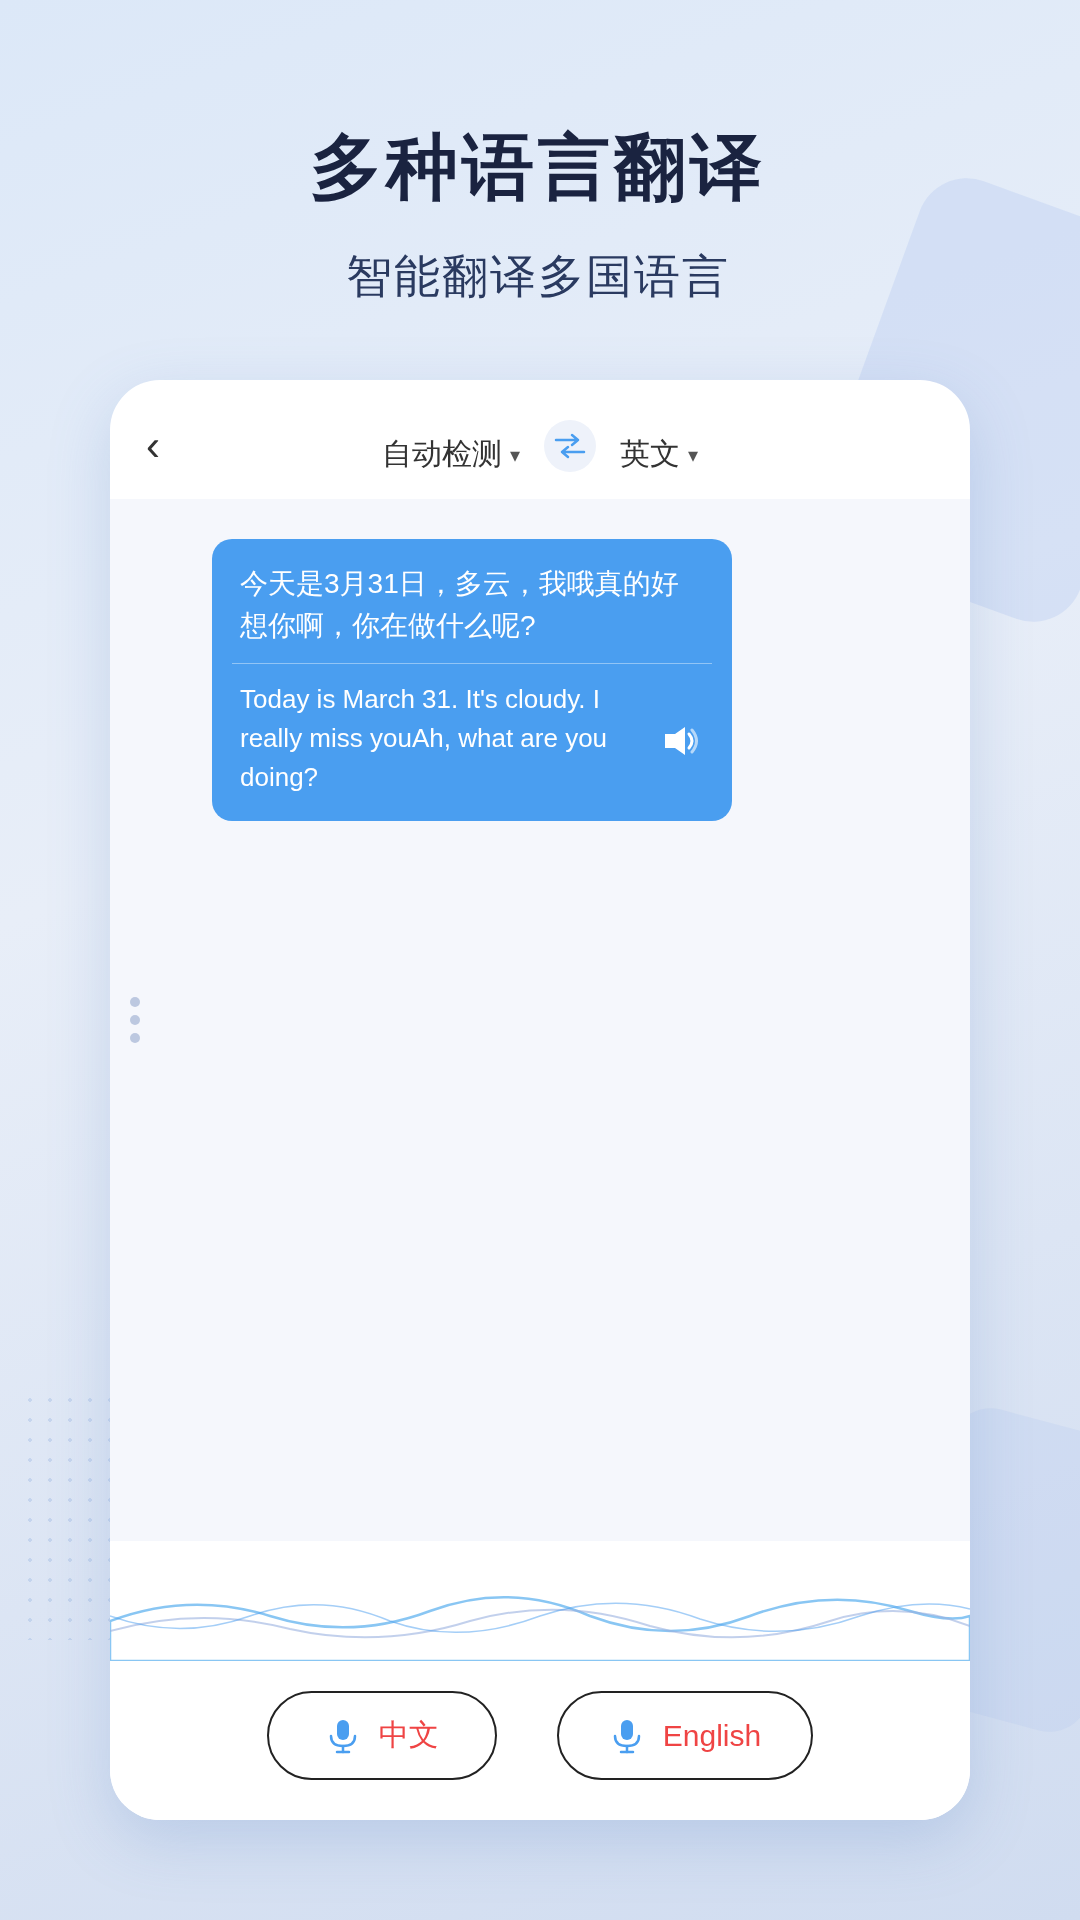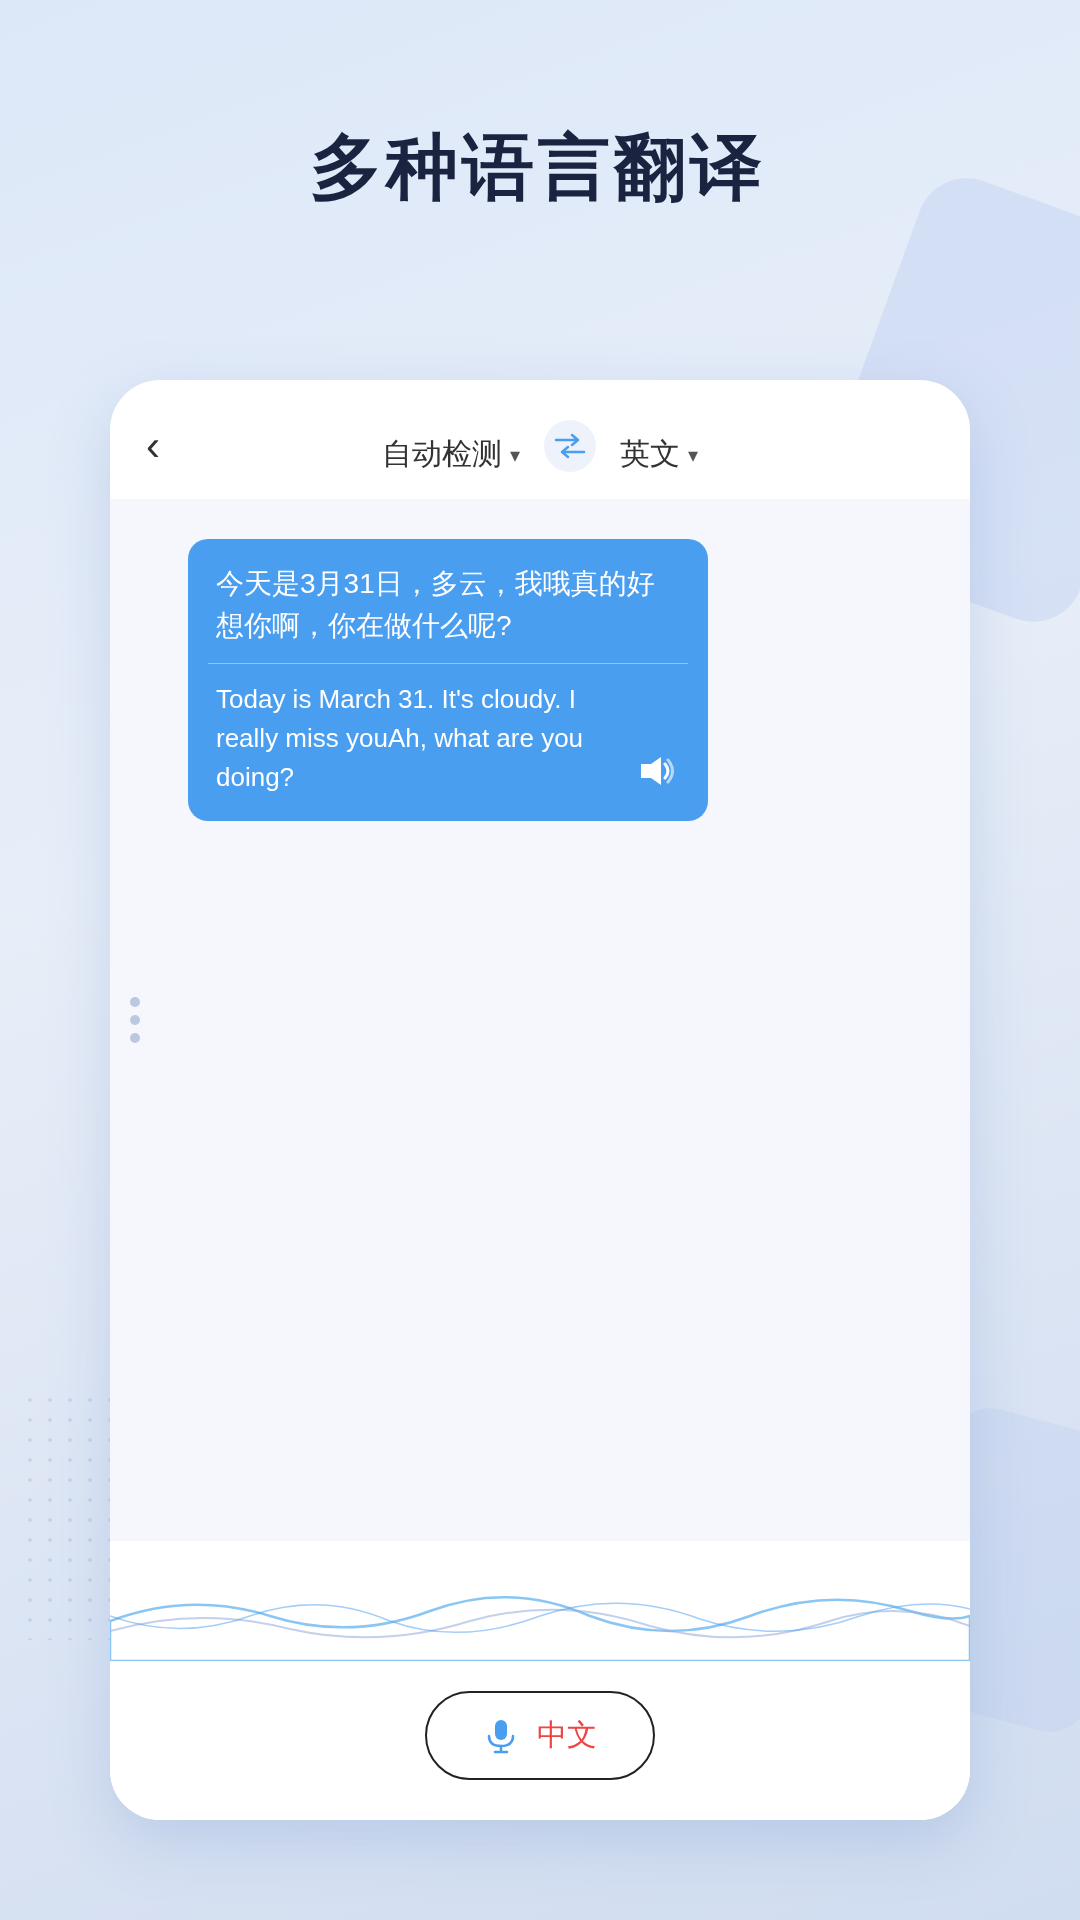--- a/index.html
+++ b/index.html
@@ -158,21 +158,21 @@
 
     .dot {
       width: 10px;
       height: 10px;
       background: #bcc8e0;
       border-radius: 50%;
     }
 
     
     .message-bubble {
-      margin-left: 48px;
+      margin-left: 72px;
       margin-top: 20px;
       background: #4a9ef0;
       border-radius: 20px;
       overflow: hidden;
       max-width: 520px;
     }
 
     .bubble-top {
       padding: 24px 28px 16px;
     }
@@ -186,21 +186,21 @@
 
     .bubble-divider {
       height: 1px;
       background: rgba(255,255,255,0.4);
       margin: 0 20px;
     }
 
     .bubble-bottom {
       padding: 16px 28px 24px;
       display: flex;
-      align-items: flex-end;
+      align-items: center;
       justify-content: space-between;
       gap: 25px;
     }
 
     .bubble-text-en {
       font-size: 26px;
       color: #ffffff;
       line-height: 1.5;
       flex: 1;
     }
@@ -262,20 +262,21 @@
   </style>
 </head>
 <body>
 
 <div class="bg-shape-right"></div>
 <div class="bg-shape-right2"></div>
 <div class="bg-shape-dots"></div>
 
 <div class="header-section">
   <div class="main-title">多种语言翻译</div>
+  <div class="sub-title">智能翻译多国语言</div>
 </div>
 
 <div class="phone-card">
 
   <div class="top-bar">
     <div class="back-btn">‹</div>
     <div class="lang-selector">
       <div class="lang-item">
         <span>自动检测</span>
         <span class="dropdown-arrow">▾</span>
@@ -333,15 +334,24 @@
   <div class="bottom-bar">
     <button class="mic-btn">
       <svg class="mic-icon-svg" viewBox="0 0 36 36">
         <rect x="12" y="2" width="12" height="20" rx="6" fill="#4a9ef0"></rect>
         <path d="M6 18 Q6 28 18 28 Q30 28 30 18" stroke="#4a9ef0" stroke-width="2.5" fill="none" stroke-linecap="round"></path>
         <line x1="18" y1="28" x2="18" y2="34" stroke="#4a9ef0" stroke-width="2.5" stroke-linecap="round"></line>
         <line x1="12" y1="34" x2="24" y2="34" stroke="#4a9ef0" stroke-width="2.5" stroke-linecap="round"></line>
       </svg>
       <span>中文</span>
     </button>
+    <button class="mic-btn">
+      <svg class="mic-icon-svg" viewBox="0 0 36 36">
+        <rect x="12" y="2" width="12" height="20" rx="6" fill="#4a9ef0"></rect>
+        <path d="M6 18 Q6 28 18 28 Q30 28 30 18" stroke="#4a9ef0" stroke-width="2.5" fill="none" stroke-linecap="round"></path>
+        <line x1="18" y1="28" x2="18" y2="34" stroke="#4a9ef0" stroke-width="2.5" stroke-linecap="round"></line>
+        <line x1="12" y1="34" x2="24" y2="34" stroke="#4a9ef0" stroke-width="2.5" stroke-linecap="round"></line>
+      </svg>
+      <span>English</span>
+    </button>
   </div>
 
 </div>
 
 </body></html>

